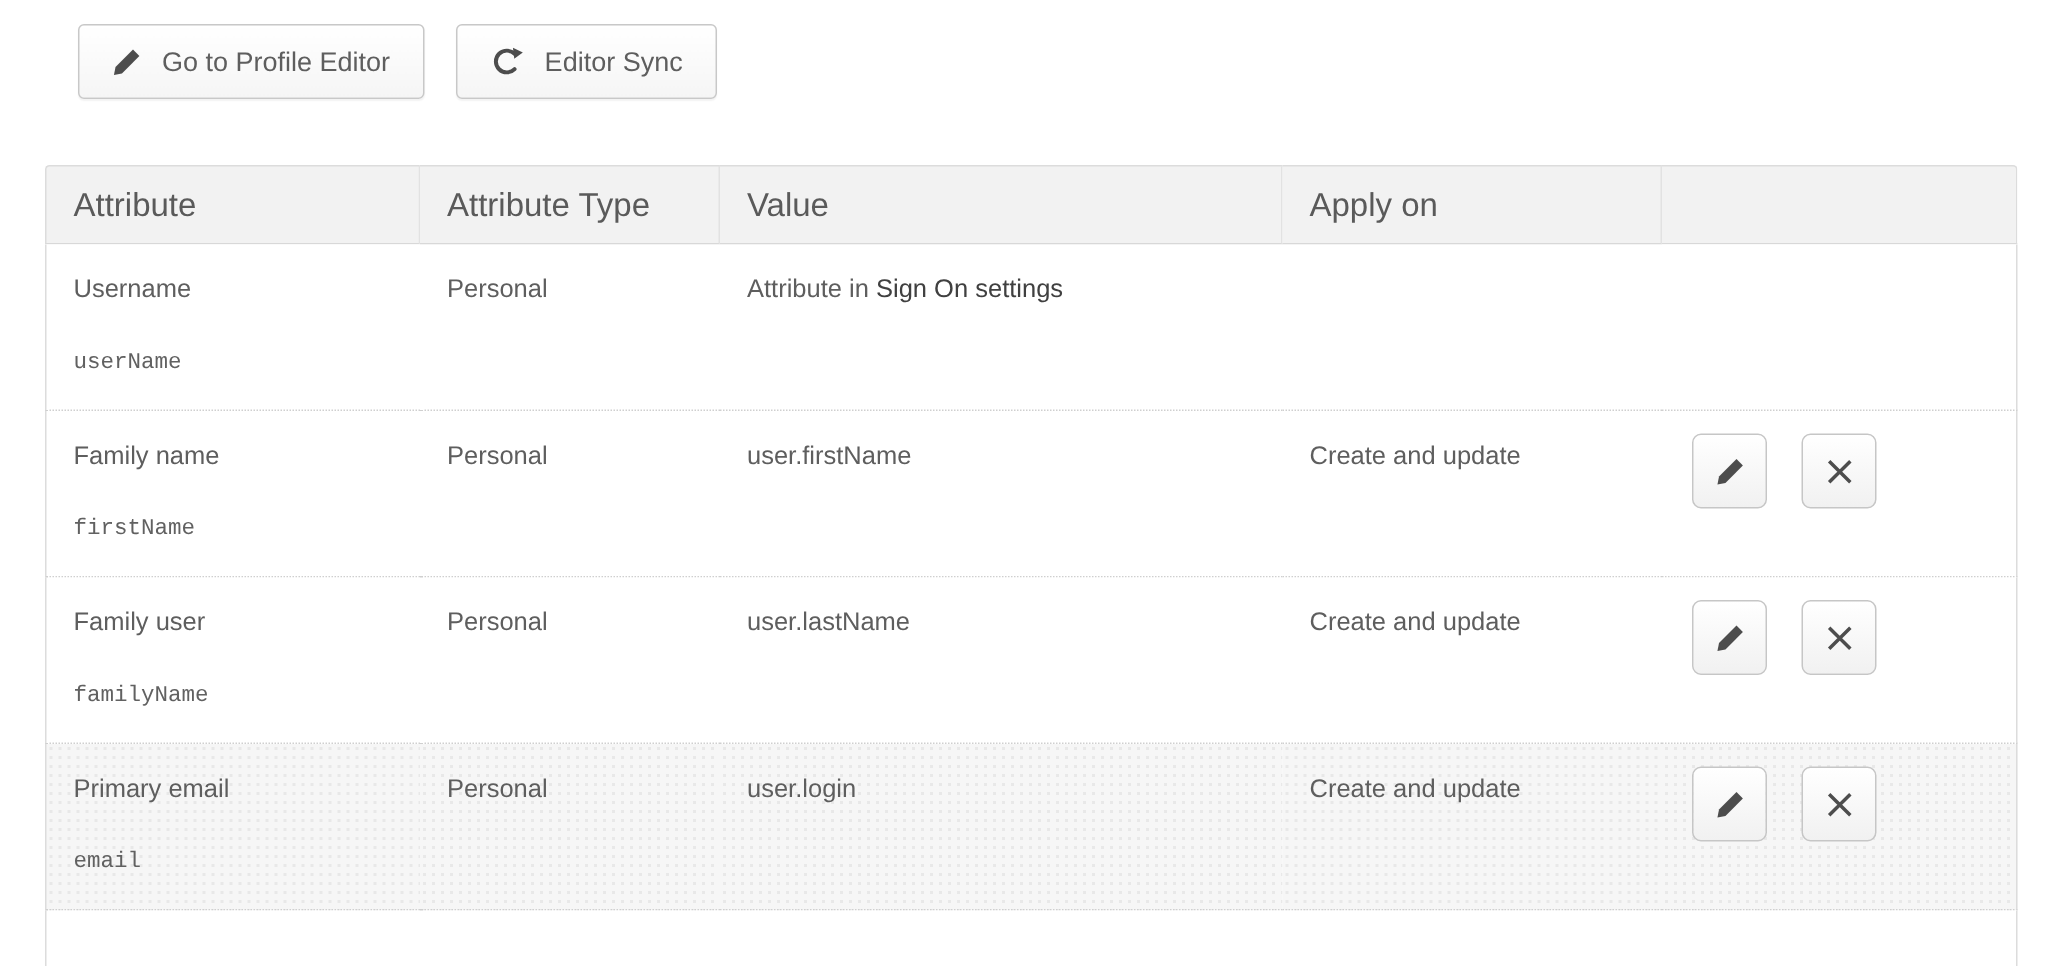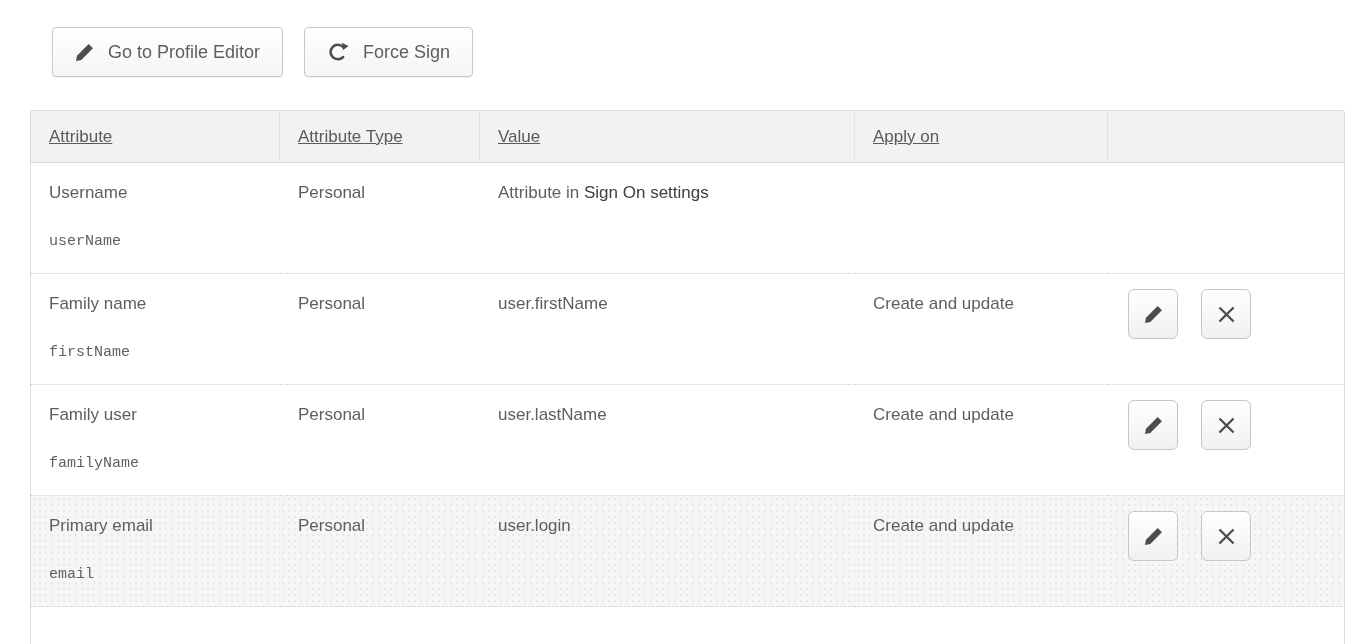--- a/index.html
+++ b/index.html
@@ -8,21 +8,21 @@
     width: 1370px; height: 644px;
     overflow: hidden;
     background: #ffffff;
     font-family: "Liberation Sans", sans-serif;
     color: #5e5e5e;
   }
   .page { position: relative; width: 1370px; height: 644px; }
 
   
   .toolbar {
-    position: absolute; left: 30px; top: 27px;
+    position: absolute; left: 30px; top: 16px;
     display: flex; gap: 21px; padding-left: 22px;
   }
   .btn {
     display: inline-flex; align-items: center; gap: 14px;
     height: 50px; padding: 0 22px;
     font-family: "Liberation Sans", sans-serif;
     font-size: 18px; color: #5e5e5e;
     background: linear-gradient(#ffffff, #f5f5f5);
     border: 1px solid #c8c8c8;
     border-radius: 4px;
@@ -37,26 +37,25 @@
     position: absolute; left: 30px; top: 110px;
     width: 1315px;
     border-collapse: separate; border-spacing: 0;
     table-layout: fixed;
     font-size: 17px;
   }
   thead th {
     height: 53px;
     background: #f2f2f2;
     text-align: left; font-weight: 400;
-    font-size: 17px; color: #5a5a5a;
+    font-size: 22px; color: #5a5a5a;
     padding: 0 18px;
     border-top: 1px solid #dcdcdc;
     border-bottom: 1px solid #d8d8d8;
     border-right: 1px solid #e2e2e2;
-    text-decoration: underline;
   }
   thead th:first-child { border-left: 1px solid #dcdcdc; border-top-left-radius: 3px; }
   thead th:last-child  { border-right: 1px solid #dcdcdc; border-top-right-radius: 3px; }
 
   tbody tr { height: 111px; margin-left: 48px; }
   tbody td {
     vertical-align: top;
     padding: 19px 18px 18px;
     border-bottom: 1px dotted #cfcfcf;
     color: #5e5e5e;
@@ -112,21 +111,21 @@
       </span>
       <span>Go to Profile Editor</span>
     </button>
     <button class="btn">
       <span style="display:flex;">
         <svg width="22" height="22" viewBox="0 0 20 20">
           <path d="M14.6 5.4 A6.6 6.6 0 1 0 14.6 14.6" fill="none" stroke="#4d4d4d" stroke-width="2.4" stroke-linecap="round"></path>
           <path d="M13.6 1.6 L19.6 4.6 L14.4 8.4 Z" fill="#4d4d4d"></path>
         </svg>
       </span>
-      <span>Force Sign</span>
+      <span>Editor Sync</span>
     </button>
   </div>
 
   <table class="attr-table">
     <colgroup>
       <col style="width:250px">
         <col style="width:200px">
         <col style="width:375px">
         <col style="width:253px">
         <col style="width:237px">

